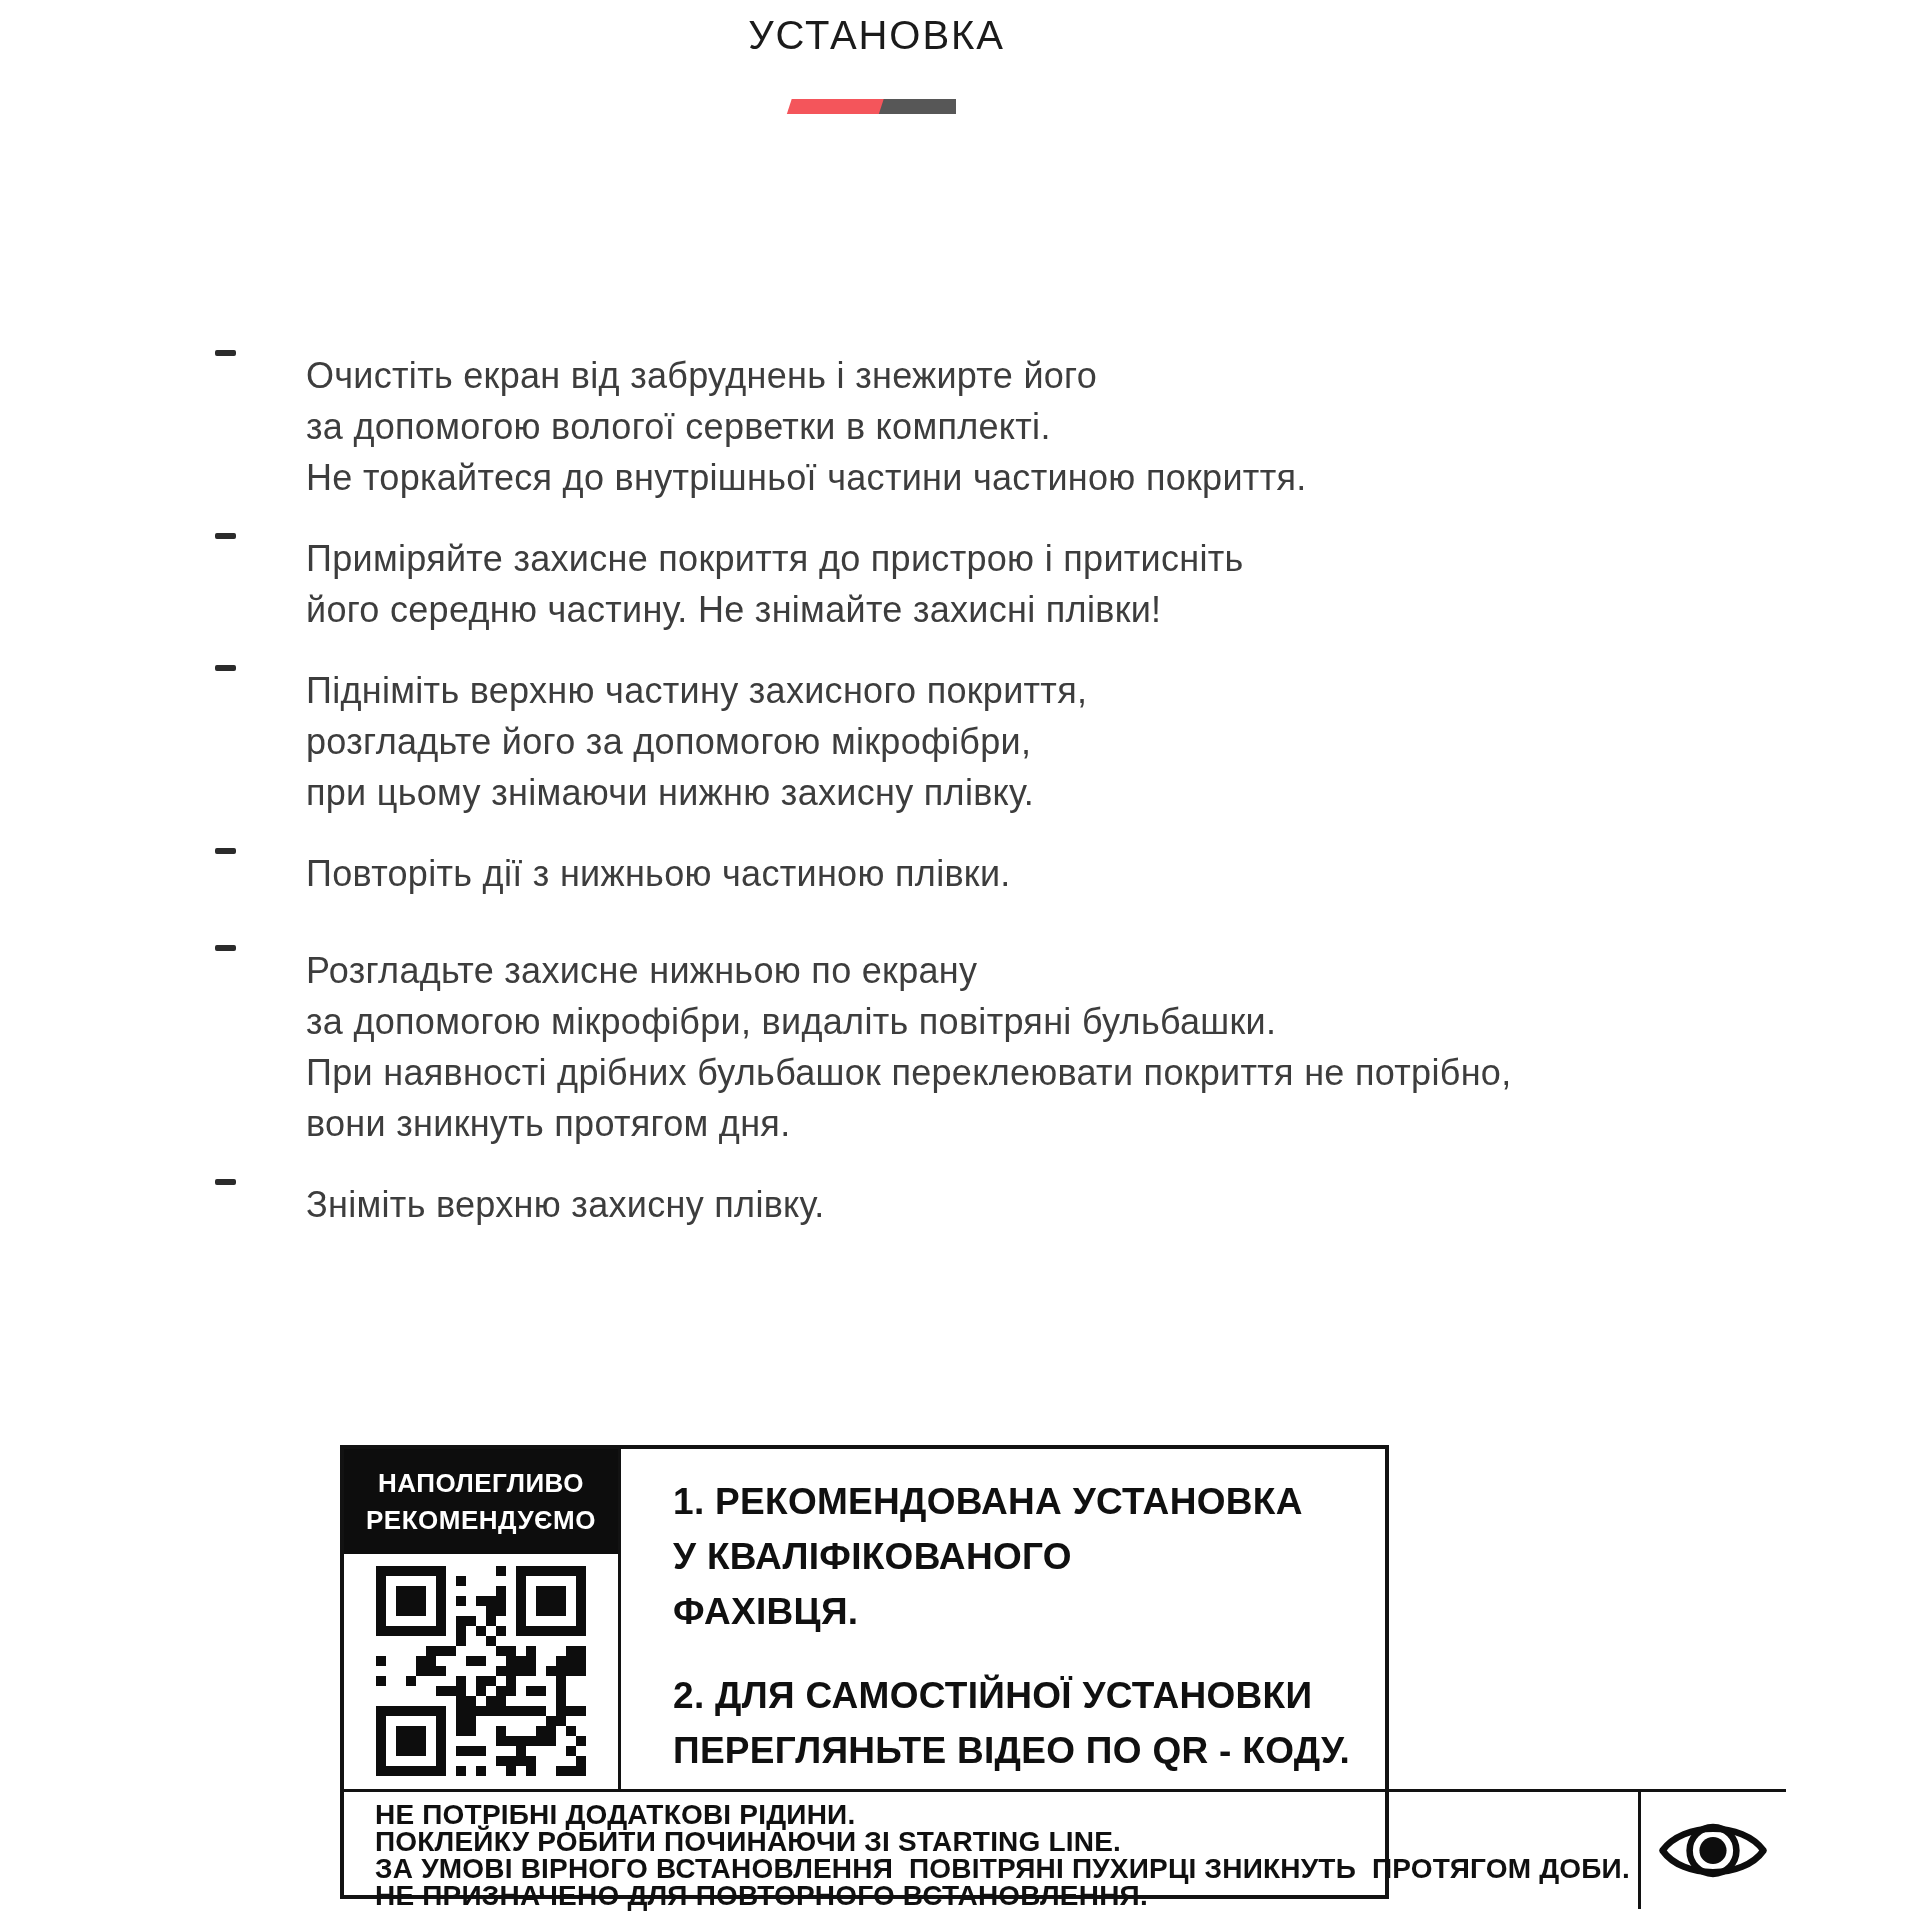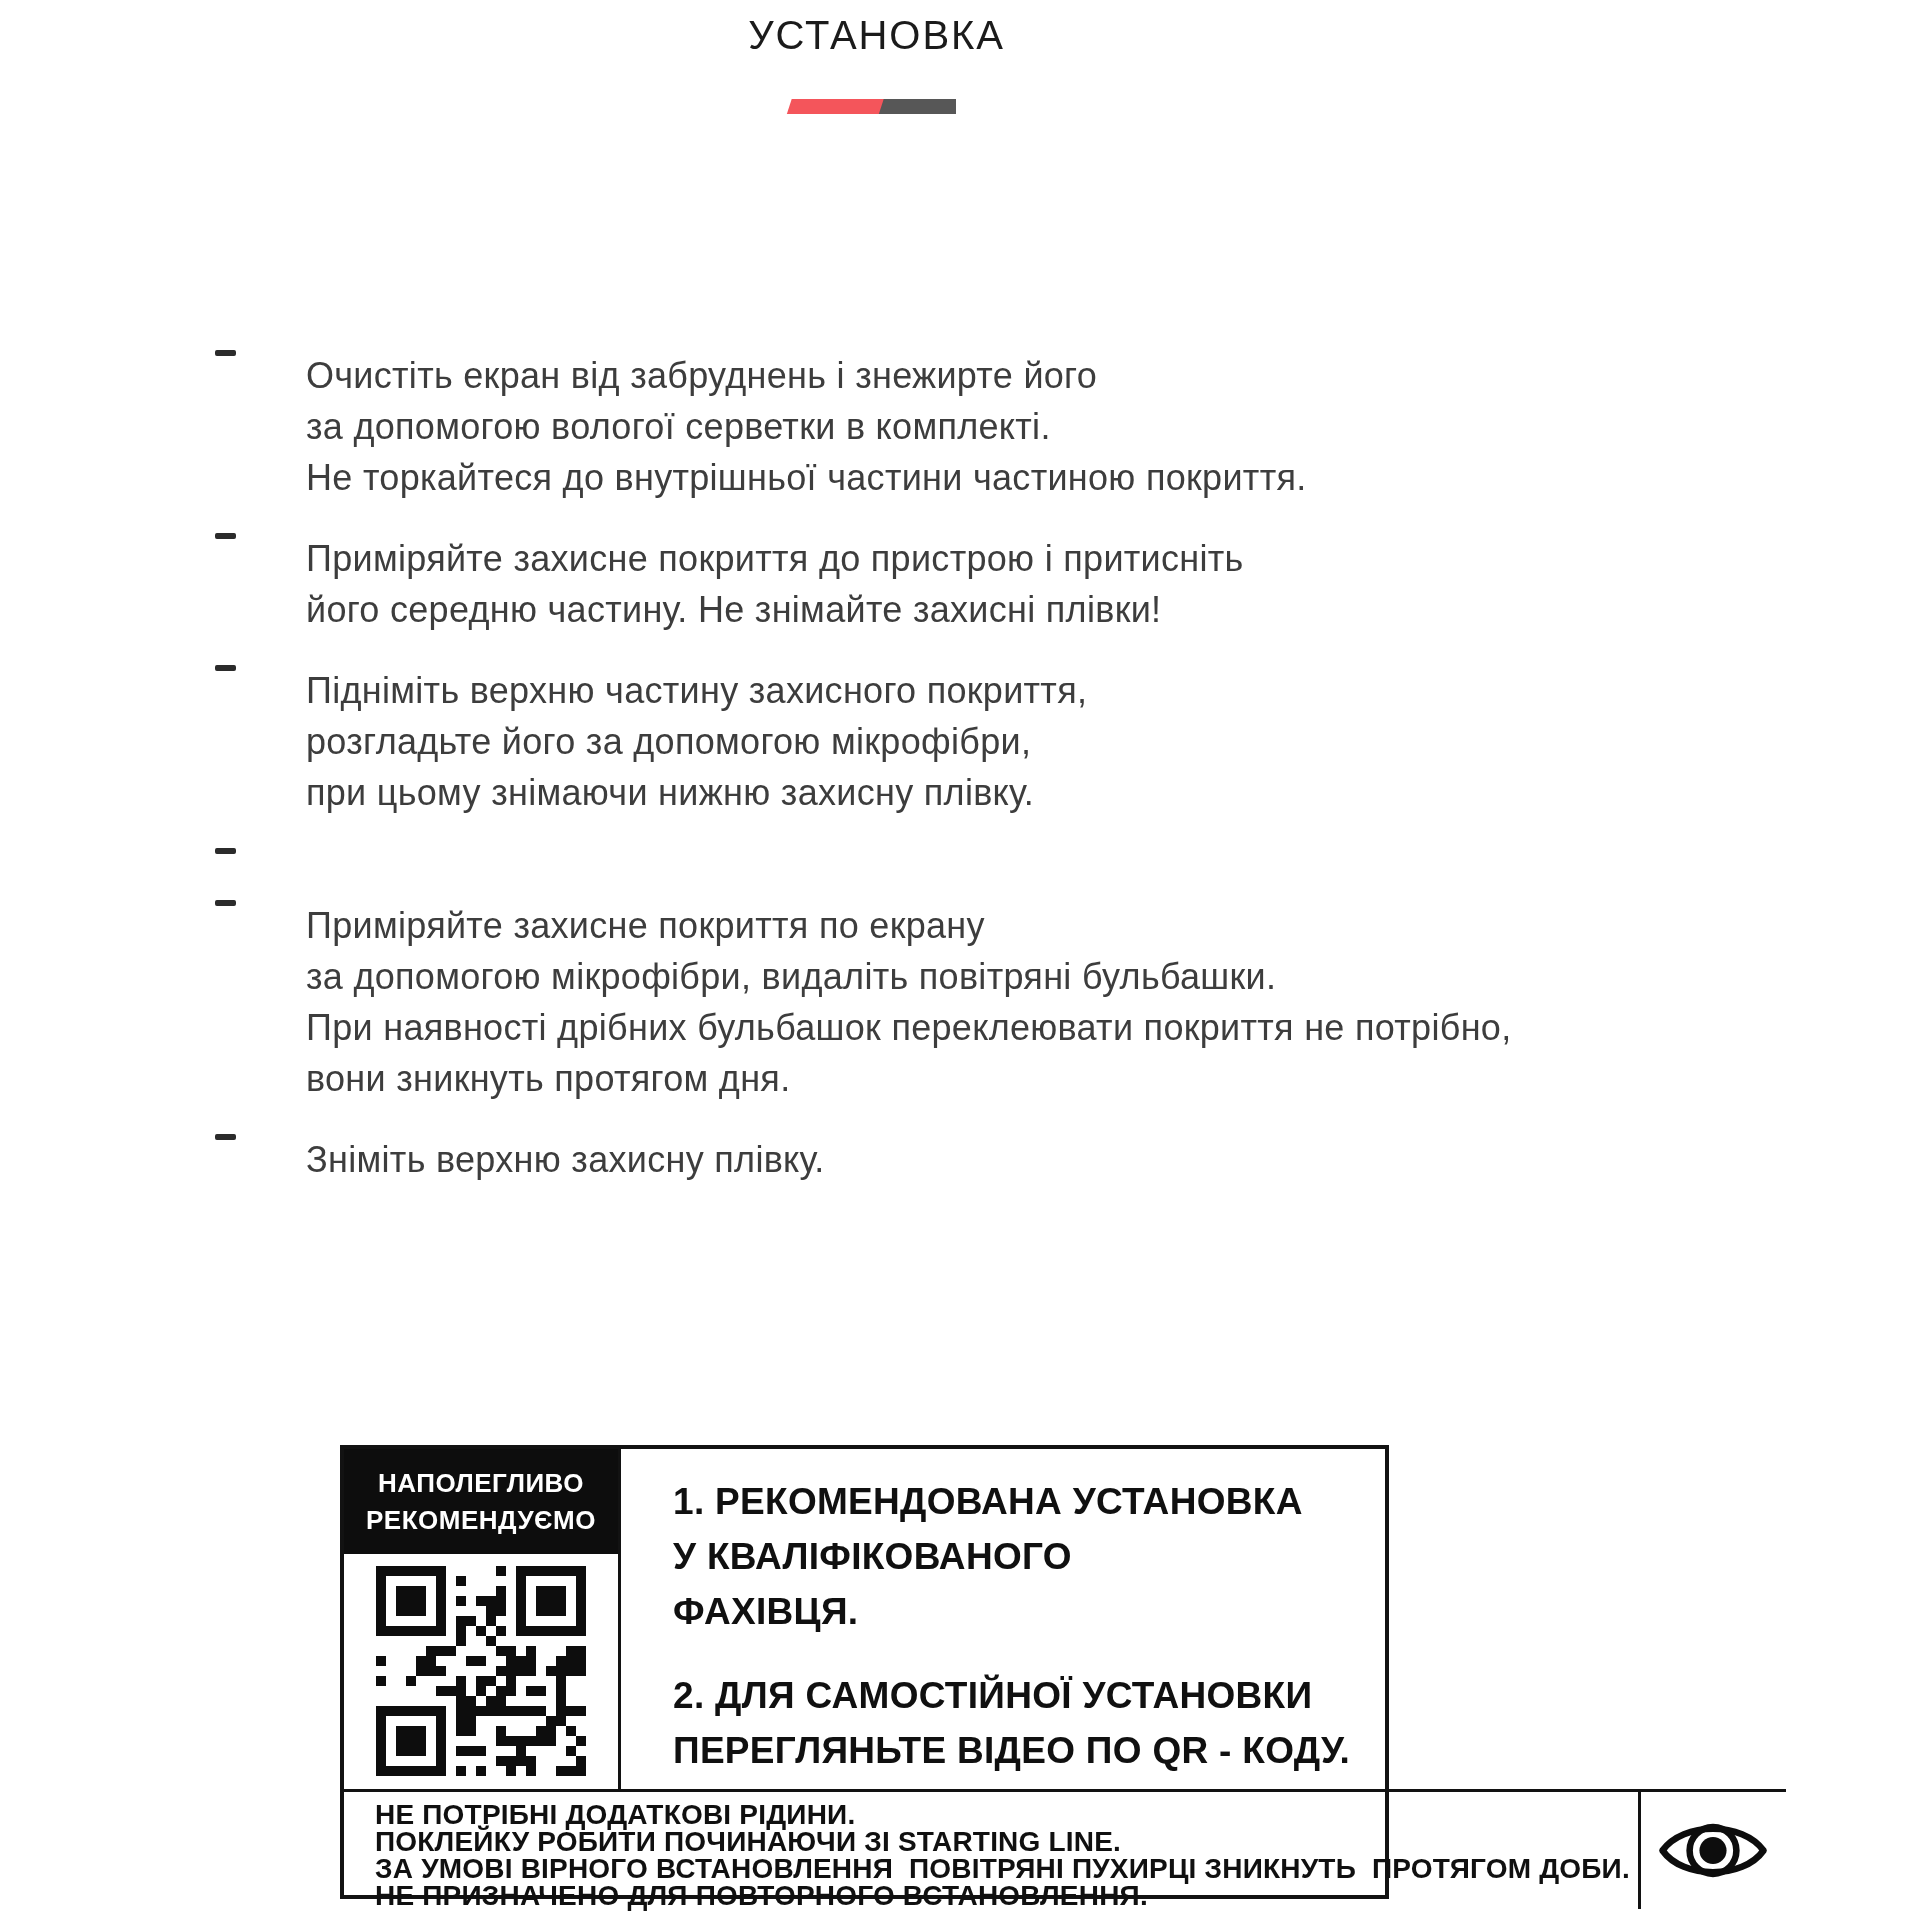--- a/index.html
+++ b/index.html
@@ -91,25 +91,28 @@
   <div class="item">
     <span class="dash"></span>
     <div class="text">
         <div class="line">Підніміть верхню частину захисного покриття,</div>
         <div class="line">розгладьте його за допомогою мікрофібри,</div>
         <div class="line">при цьому знімаючи нижню захисну плівку.</div>
       </div>
   </div>
   <div class="item gap-lg">
     <span class="dash"></span>
-  </div>
-  <div class="item">
-    <span class="dash"></span>
-    <div class="text">
-        <div class="line">Приміряйте захисне покриття по екрану</div>
+    <div class="text">
+        <div class="line">Повторіть дії з нижньою частиною плівки.</div>
+      </div>
+  </div>
+  <div class="item">
+    <span class="dash"></span>
+    <div class="text">
+        <div class="line">Розгладьте захисне нижньою по екрану</div>
         <div class="line">за допомогою мікрофібри, видаліть повітряні бульбашки.</div>
         <div class="line">При наявності дрібних бульбашок переклеювати покриття не потрібно,</div>
         <div class="line">вони зникнуть протягом дня.</div>
       </div>
   </div>
   <div class="item">
     <span class="dash"></span>
     <div class="text">
         <div class="line">Зніміть верхню захисну плівку.</div>
       </div>

